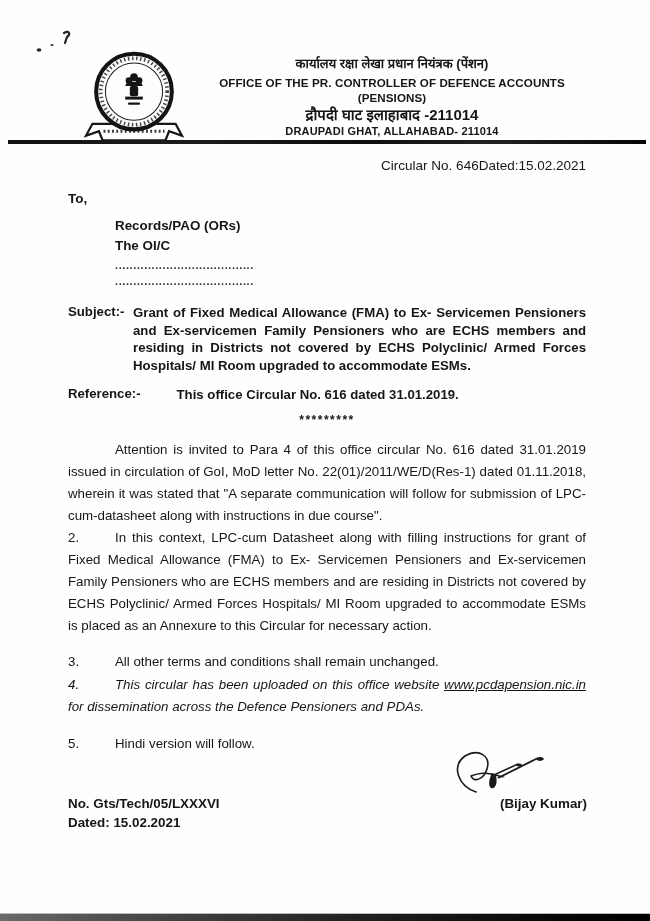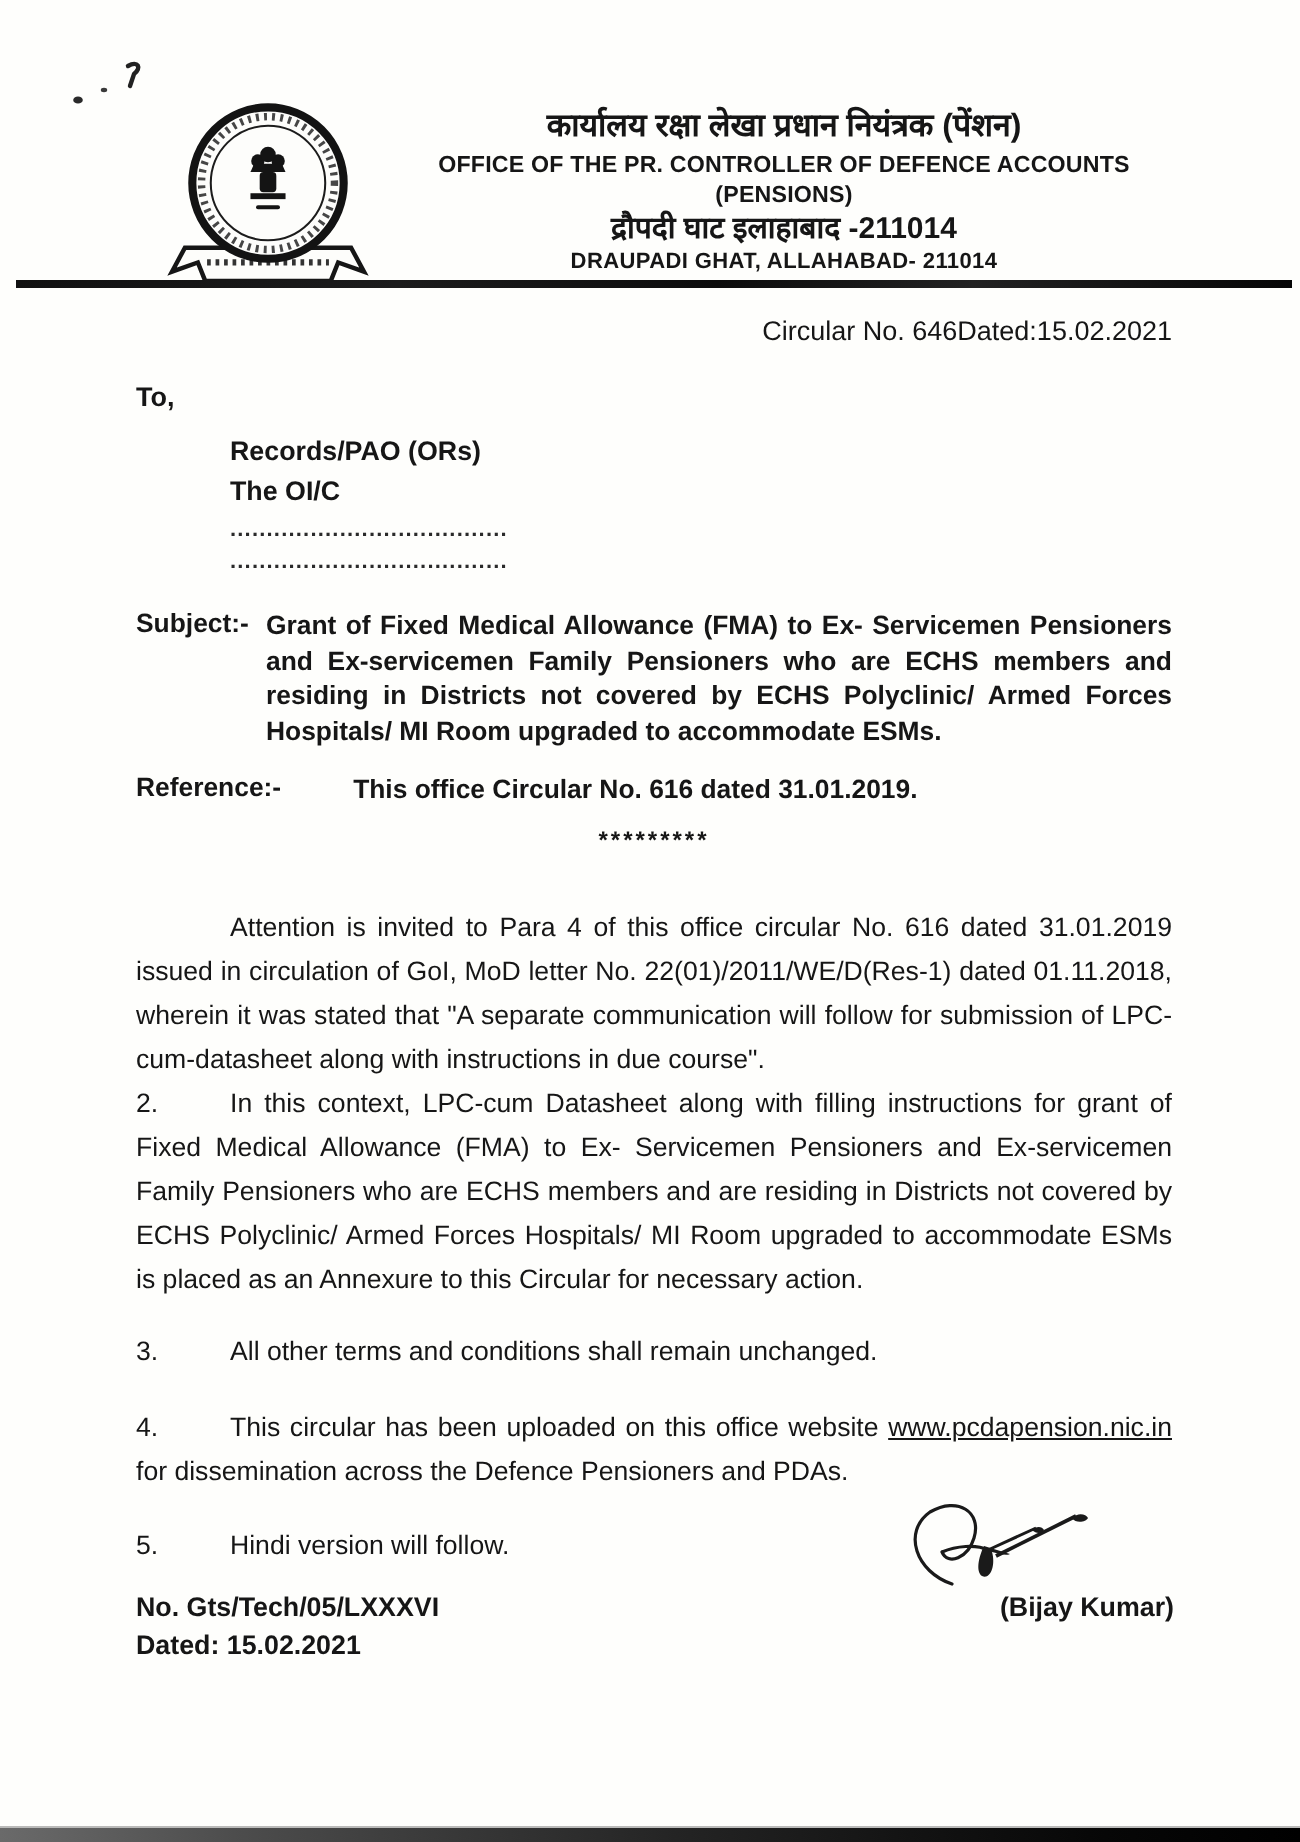--- a/index.html
+++ b/index.html
@@ -9,21 +9,21 @@
     margin:0 auto;
     background:#fefefc;
     font-family:"Liberation Sans","DejaVu Sans",sans-serif;
     color:#161616;
     overflow:hidden;
   }
   
   .header{position:relative;height:146px;}
   .seal{position:absolute;left:74px;top:50px;width:120px;height:96px;}
   .header-text{position:absolute;left:188px;top:53px;width:408px;text-align:center;}
-  .hdr-hi1{font-size:16px;font-weight:700;line-height:22px;}
+  .hdr-hi1{font-size:13px;font-weight:700;line-height:22px;}
   .hdr-en1{font-size:11.6px;font-weight:700;line-height:15px;letter-spacing:.1px;}
   .hdr-hi2{font-size:15px;font-weight:700;line-height:19px;}
   .hdr-en2{font-size:11px;font-weight:700;line-height:14px;letter-spacing:.2px;}
   .rule{position:absolute;left:8px;right:4px;bottom:2px;height:4.5px;
         background:linear-gradient(90deg,#111 0%,#1c1c1c 30%,#0c0c0c 55%,#222 75%,#060606 100%);}
   
   .ink-marks{position:absolute;left:34px;top:30px;width:48px;height:26px;}
   
   .content{padding:0 64px 0 68px;}
   .meta-row{display:flex;justify-content:flex-end;margin-top:12px;
@@ -31,24 +31,24 @@
   .to{margin-top:18px;font-size:13.5px;font-weight:700;}
   .addr{margin-left:47px;margin-top:10px;font-size:13.4px;font-weight:700;line-height:20px;}
   .dots{font-size:11px;font-weight:700;line-height:14px;letter-spacing:.6px;color:#2a2a2a;margin-top:2px;}
   .hang{display:flex;font-size:13.2px;font-weight:700;}
   .hang-label{flex:0 0 auto;min-width:62px;padding-right:3px;}
   .hang-text{flex:1 1 auto;text-align:justify;line-height:17.5px;}
   .subject{margin-top:16px;}
   .ref{margin-top:12px;gap:33px;}
   .stars{margin-top:9px;text-align:center;font-size:12px;font-weight:700;letter-spacing:1.5px;}
   .para{margin:0;font-size:13.3px;line-height:22px;text-align:justify;}
-  .p1{margin-top:26px;text-indent:47px;}
+  .p1{margin-top:12px;text-indent:47px;}
   .p2{}
   .p3{margin-top:14px;}
-  .p4{margin-top:16px;}
+  .p4{margin-top:1px;font-style:italic;}
   .p5{margin-top:15px;}
   .pnum{display:inline-block;width:47px;}
   .link{color:inherit;text-decoration:underline;}
   
   .file-block{position:absolute;left:68px;top:794px;font-size:13.4px;font-weight:700;line-height:19px;}
   .sign-block{position:absolute;left:437px;top:794px;width:150px;text-align:right;
               font-size:13.4px;font-weight:700;line-height:19px;}
   .signature-svg{position:absolute;left:446px;top:748px;width:120px;height:50px;}
   
   .scan-edge{position:absolute;left:0;right:0;bottom:0;height:7px;

